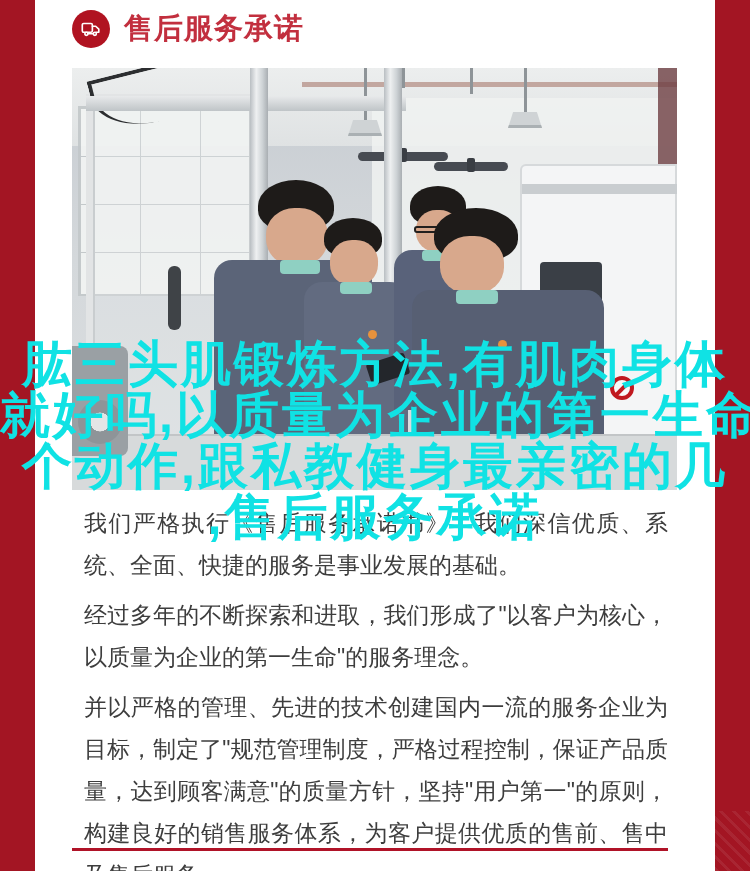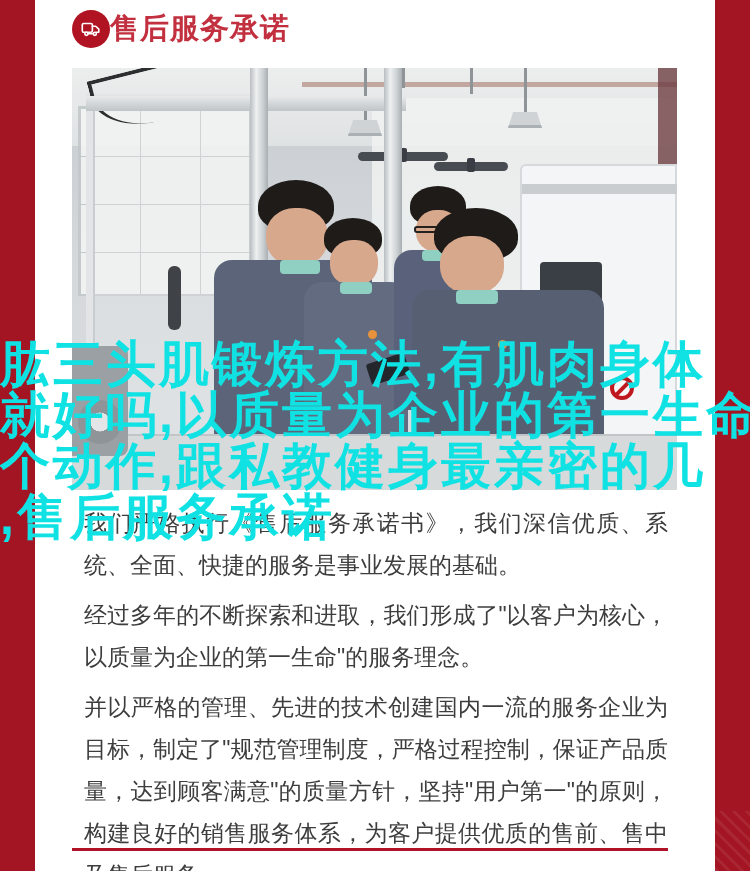--- a/index.html
+++ b/index.html
@@ -20,21 +20,21 @@
   .side-border.left{left:0;}
   .side-border.right{right:0;}
   .side-border.right::after{content:"";position:absolute;right:0;bottom:0;width:35px;height:60px;
     background:repeating-linear-gradient(45deg,rgba(255,255,255,0.07) 0 3px,transparent 3px 9px);}
 
   
   .header{position:absolute;left:72px;top:8px;height:42px;display:flex;align-items:center;z-index:3;}
   .icon-circle{width:38px;height:38px;border-radius:50%;background:var(--icon-red);
     display:flex;align-items:center;justify-content:center;flex:0 0 auto;}
   .icon-circle svg{display:block;}
-  .header-title{margin-left:0;font-size:29px;font-weight:600;color:var(--header-red);
+  .header-title{margin-left:14px;font-size:29px;font-weight:600;color:var(--header-red);
     letter-spacing:1px;white-space:nowrap;}
 
   
   .photo{position:absolute;left:72px;top:68px;width:605px;height:422px;overflow:hidden;
     background:linear-gradient(180deg,#c6cbd1 0%,#d4d8db 45%,#dcdfe1 100%);z-index:1;}
   .abs{position:absolute;}
   .ceiling{left:0;top:0;width:605px;height:78px;background:linear-gradient(180deg,#eceeee,#dfe2e3);}
   .pipe{left:230px;top:14px;width:375px;height:5px;background:#b08a80;opacity:.7;}
   .window-grid{left:6px;top:38px;width:180px;height:190px;background:#f3f5f4;
     background-image:linear-gradient(#c3c8ca 1px,transparent 1px),linear-gradient(90deg,#c3c8ca 1px,transparent 1px);
@@ -67,21 +67,21 @@
   .machine-rail{left:0;top:18px;width:157px;height:10px;background:#c9cdd0;}
   .no-sign{width:24px;height:24px;border-radius:50%;border:4px solid #c0181f;background:#f7f8f8;position:relative;}
   .no-sign::after{content:"";position:absolute;left:-2px;top:7px;width:20px;height:4px;background:#c0181f;transform:rotate(-45deg);}
   .maroon-beam{left:586px;top:0;width:19px;height:268px;background:#6e3f42;opacity:.8;}
   .workbench{left:0;top:366px;width:605px;height:56px;background:#d7dadb;border-top:2px solid #c2c5c7;}
   .roller{left:-14px;top:278px;width:70px;height:110px;background:#9aa0a4;border-radius:8px;}
   .roller-disc{left:6px;top:332px;width:44px;height:44px;border-radius:50%;
     background:radial-gradient(circle at 50% 50%,#e3e5e6 0 30%,#8e9498 31% 100%);}
 
   
-  .overlay{position:absolute;left:0;top:339px;width:750px;text-align:left;z-index:5;
+  .overlay{position:absolute;left:0;top:339px;width:750px;text-align:center;z-index:5;
     color:var(--overlay-cyan);font-weight:700;font-size:50px;line-height:51px;letter-spacing:3px;cursor:pointer;}
   .overlay div{white-space:nowrap;}
 
   
   .body-copy{position:absolute;left:76px;top:494px;width:600px;z-index:4;
     color:var(--body-text);font-size:23px;line-height:42px;text-align:justify;}
   .body-copy p{margin:8px;}
 
   .bottom-rule{position:absolute;left:72px;top:848px;width:596px;height:3px;background:var(--rule-red);z-index:3;}
 </style>

